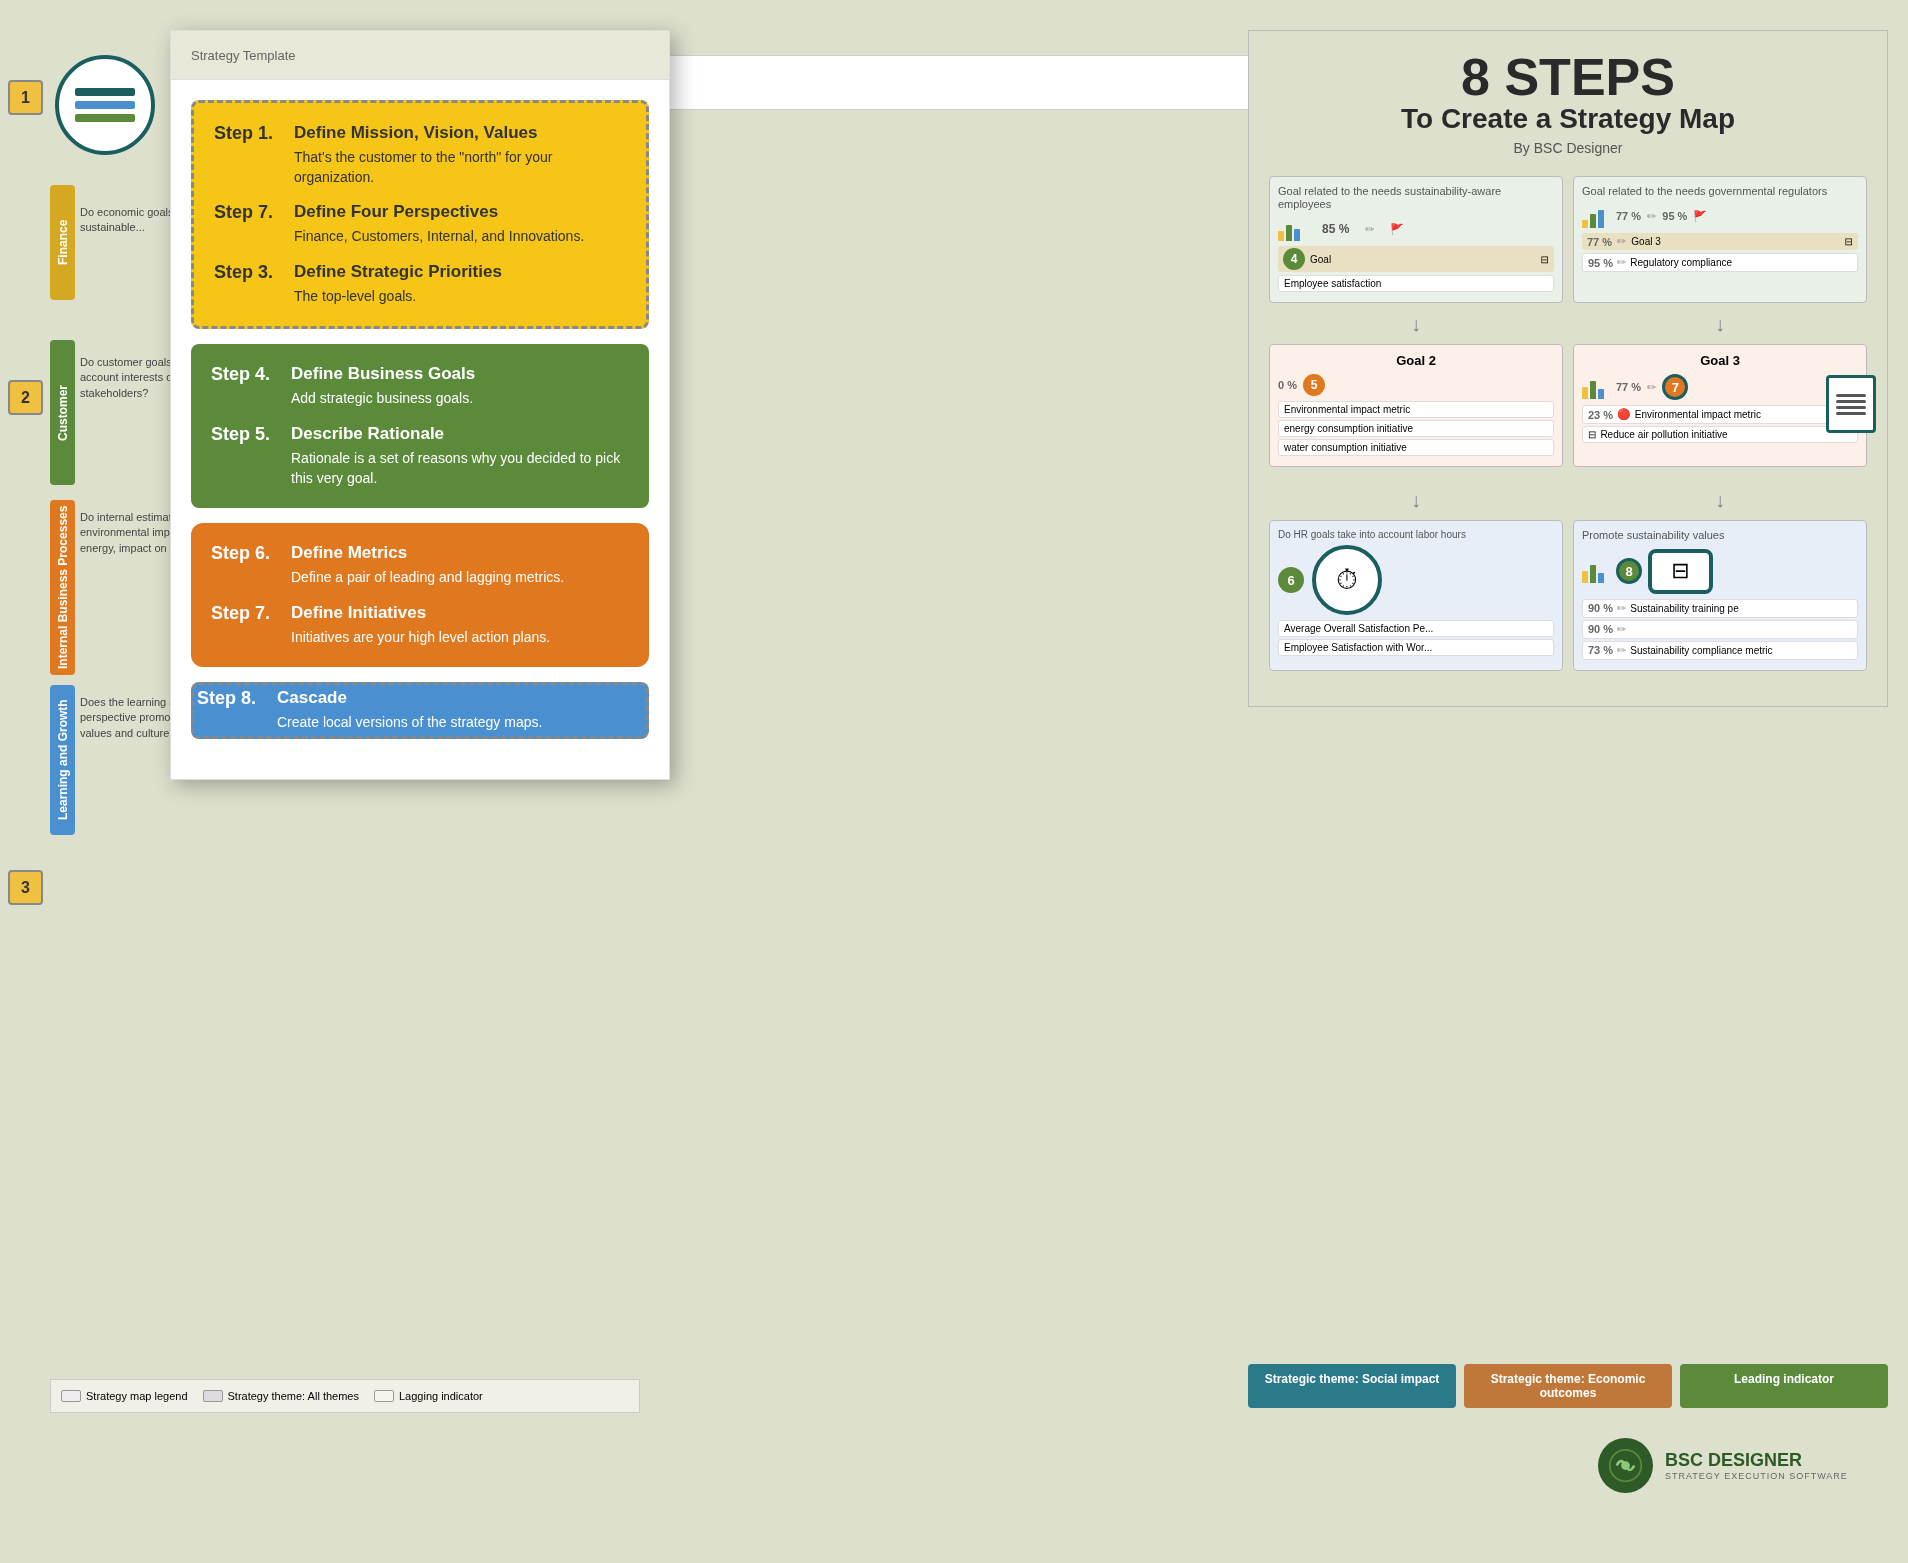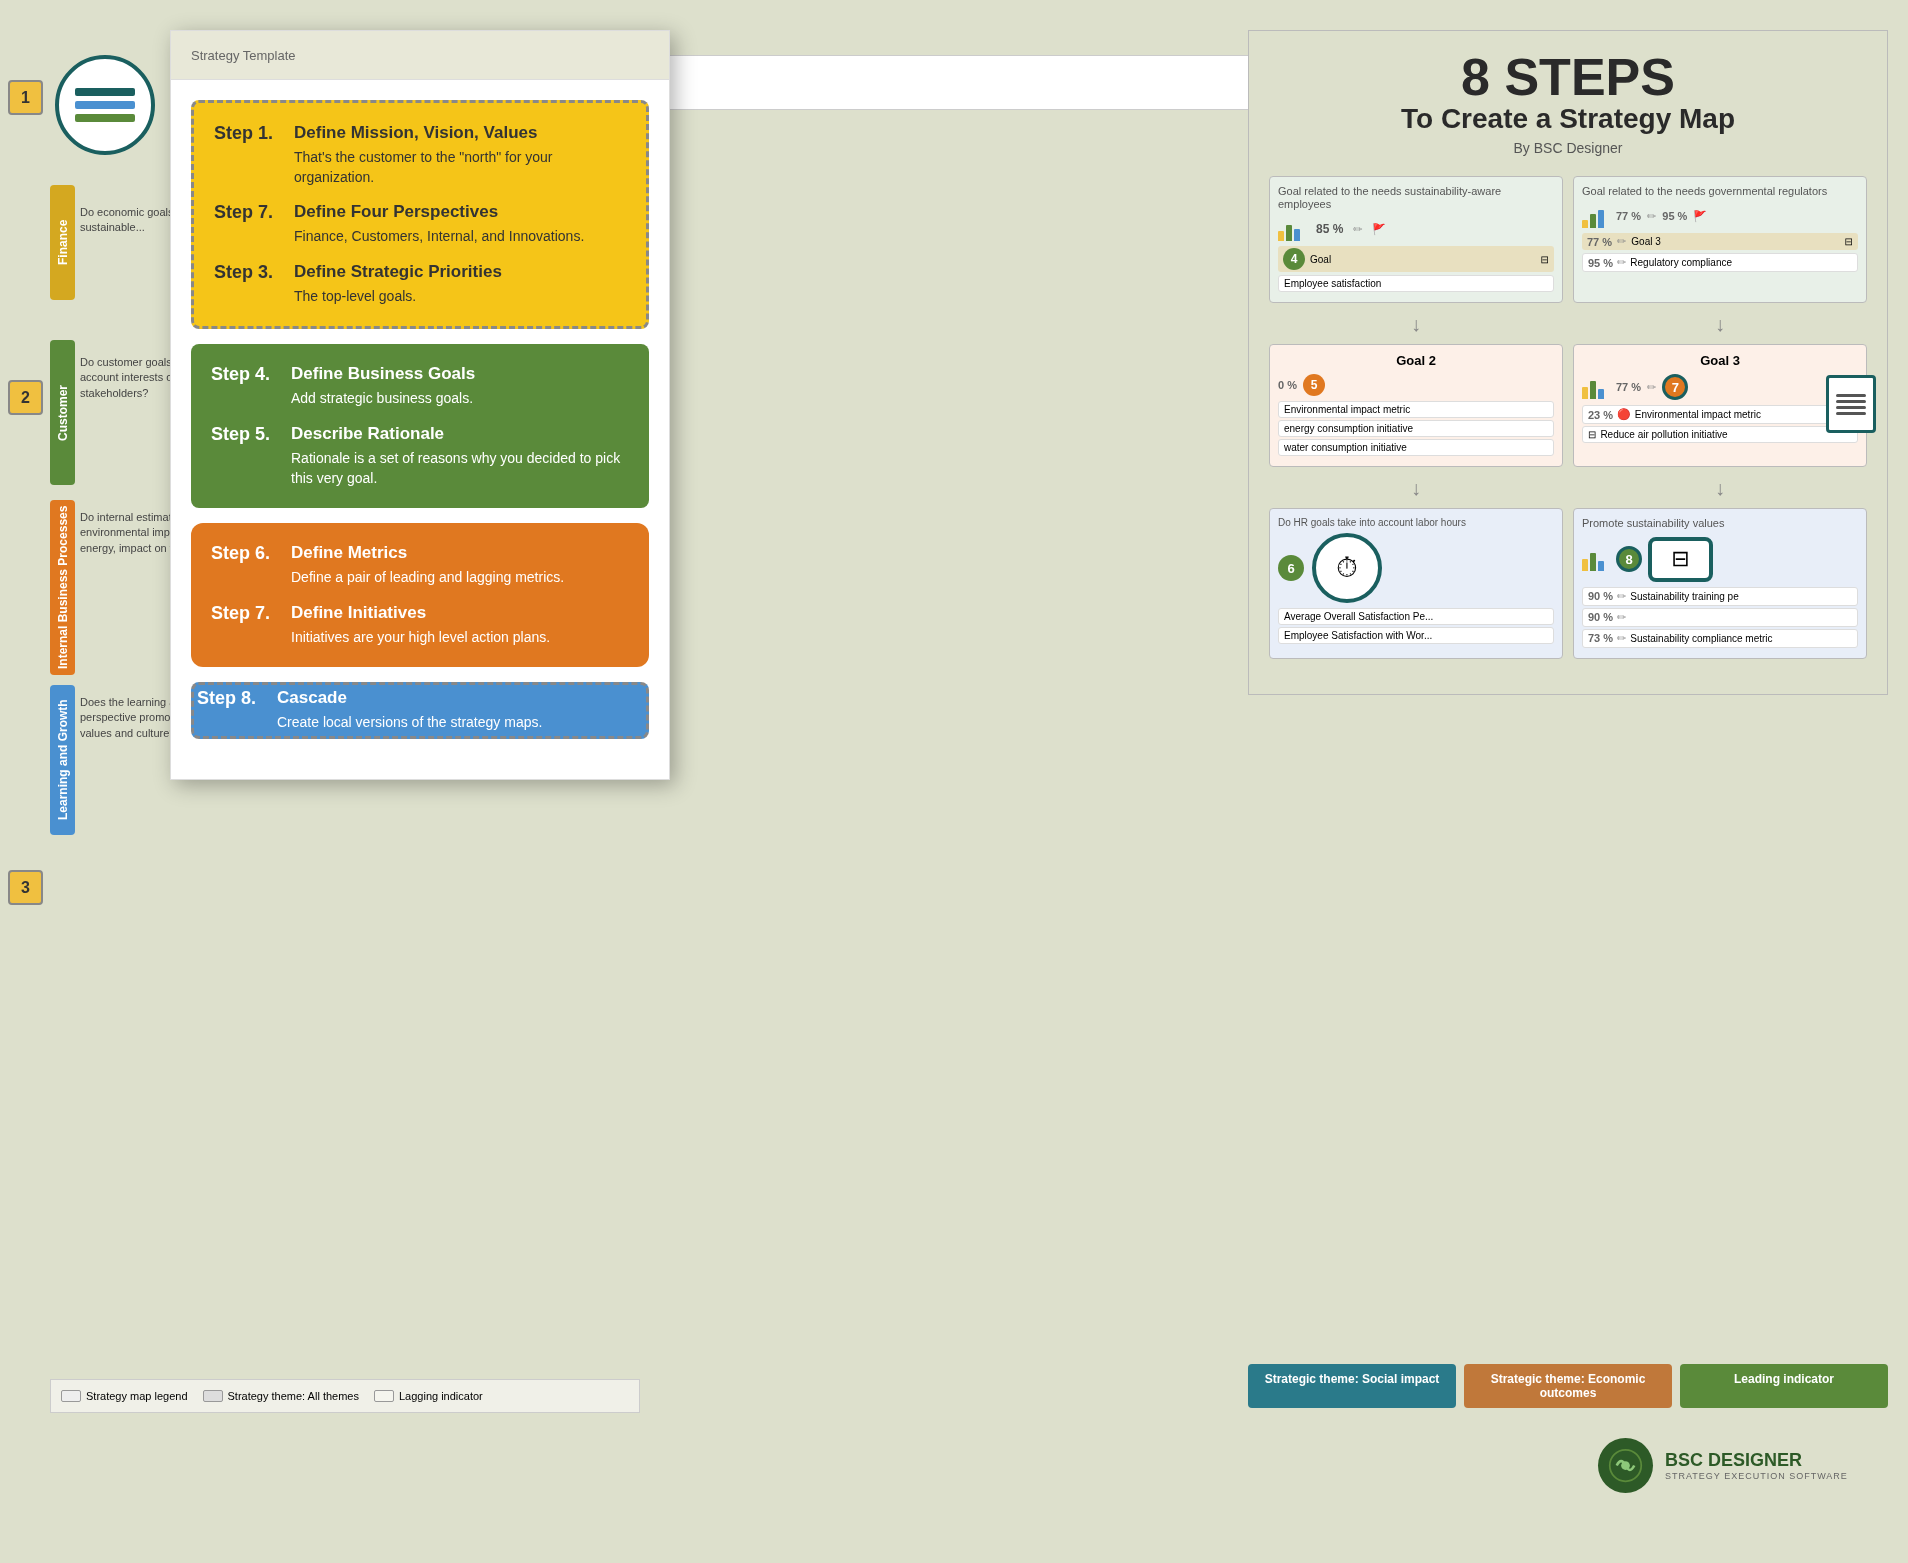--- a/index.html
+++ b/index.html
@@ -404,21 +404,21 @@
 
   <div class="bsc-panel">
     <div class="bsc-title">8 STEPS</div>
     <div class="bsc-subtitle">To Create a Strategy Map</div>
     <div class="bsc-byline">By BSC Designer</div>
 
     <div style="display:flex; gap:10px; margin-bottom:10px;">
 
       <div class="goal-card" style="background:#e8f0e8;">
         <div class="goal-card-header">Goal related to the needs sustainability-aware employees</div>
-        <div style="display:flex; align-items:center; gap:10px; margin-bottom:5px;">
+        <div style="display:flex; align-items:center; gap:16px; margin-bottom:5px;">
           <div class="mini-chart">
             <div class="mini-bar" style="height:10px; background:#f0c040;"></div>
             <div class="mini-bar" style="height:16px; background:#5a8a3a;"></div>
             <div class="mini-bar" style="height:12px; background:#4a90d0;"></div>
           </div>
           <span class="metric-pct">85 %</span>
           <span class="pencil-icon">✏</span>
           <span class="flag-icon">🚩</span>
         </div>
         <div class="goal-label-bar">
@@ -458,21 +458,21 @@
           <span>Regulatory compliance</span>
         </div>
       </div>
     </div>
 
     <div style="display:flex; gap:10px; margin-bottom:8px;">
       <div style="flex:1; text-align:center; color:#888; font-size:20px;">↓</div>
       <div style="flex:1; text-align:center; color:#888; font-size:20px;">↓</div>
     </div>
 
-    <div style="display:flex; gap:10px; margin-bottom:10px;">
+    <div style="display:flex; gap:10px; margin-bottom:22px;">
 
       <div class="goal-card" style="background:#fdf0e8;">
         <div style="text-align:center; font-weight:bold; font-size:13px; margin-bottom:6px;">Goal 2</div>
         <div style="display:flex; align-items:center; gap:6px; margin-bottom:5px;">
           <span class="pct-tag">0 %</span>
           <div class="step-circle step-circle-orange" style="width:22px;height:22px;font-size:12px;">
             <span>5</span>
           </div>
         </div>
         <div class="goal-sub-item">

